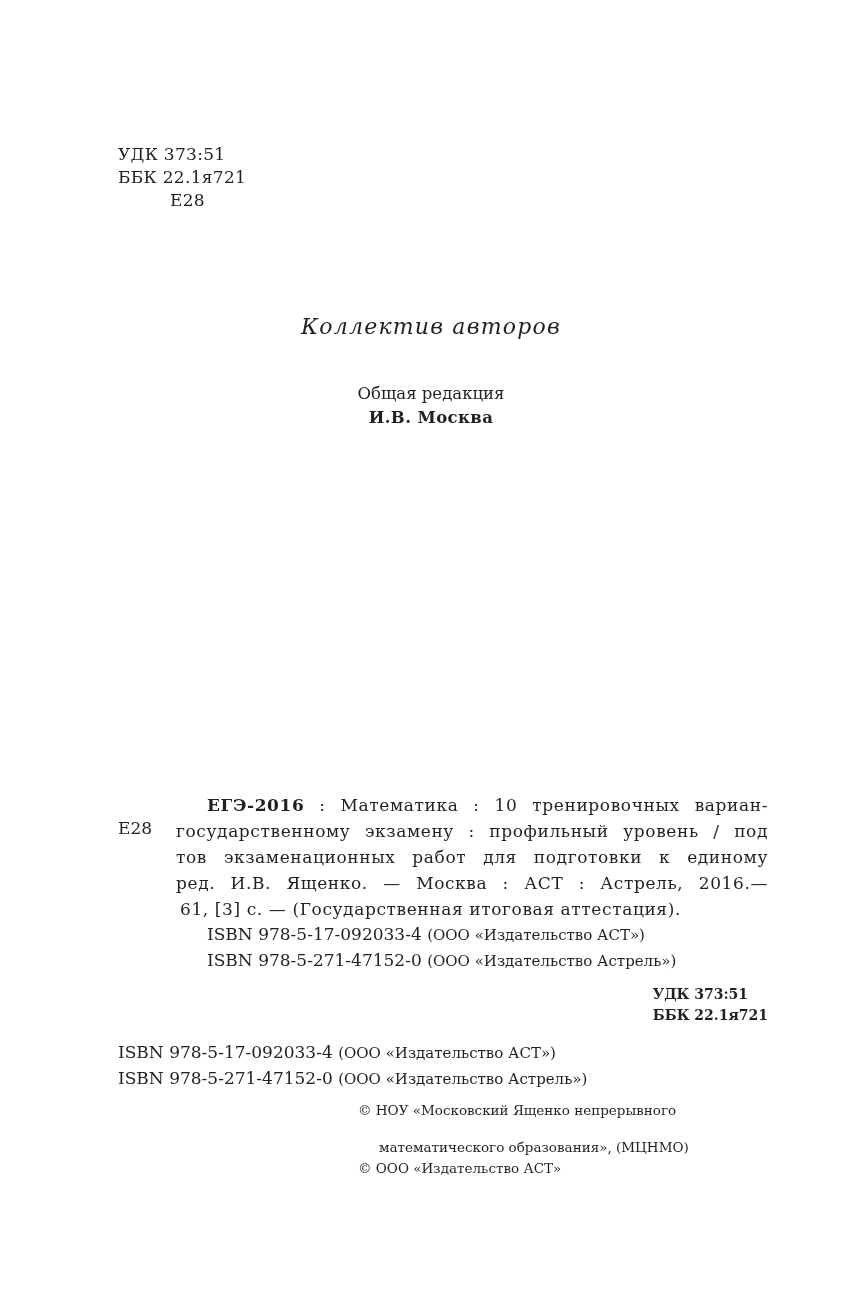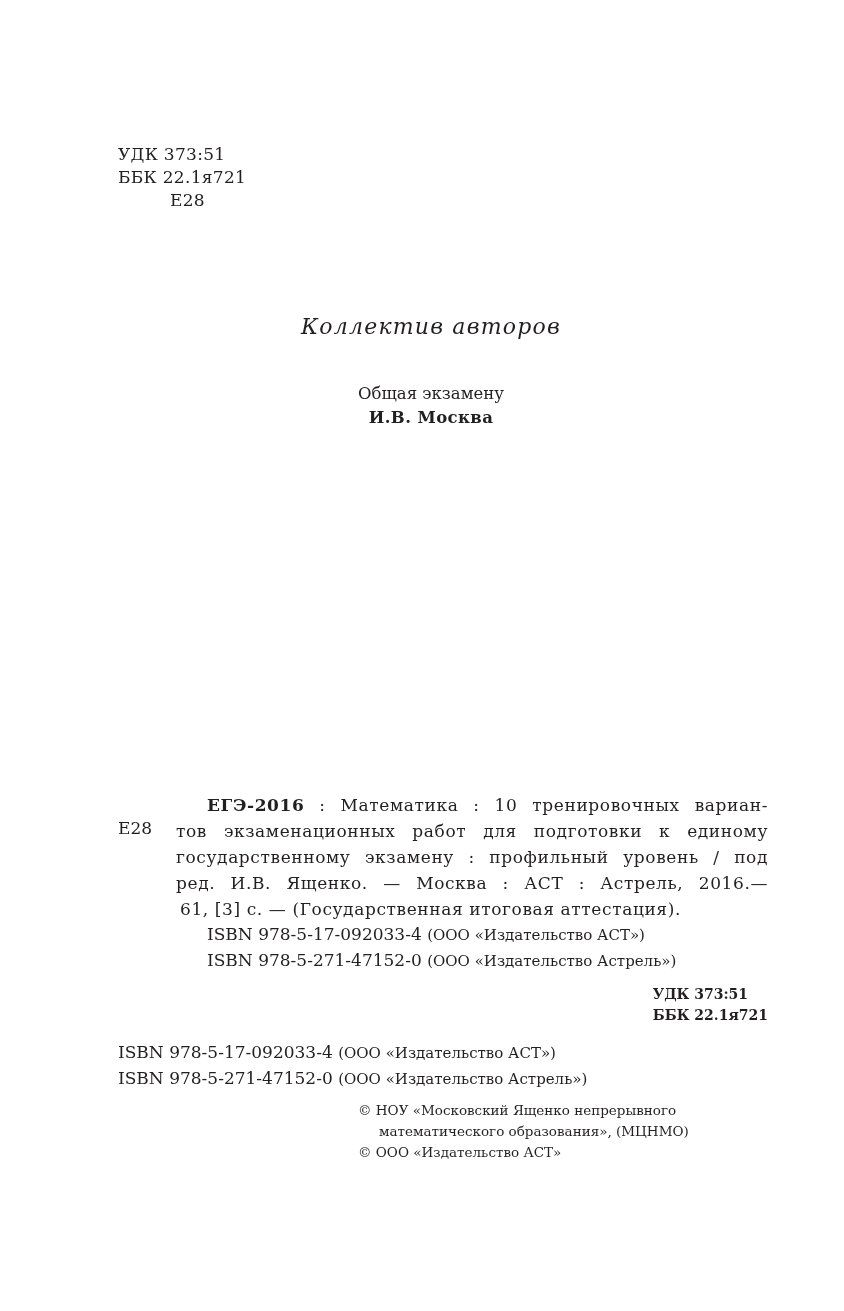--- a/index.html
+++ b/index.html
@@ -65,44 +65,44 @@
       text-align: left;
     }
     .isbn-bottom {
       left: 118px; top: 1040px;
       font-size: 17px; line-height: 25px;
     }
     .copyright {
       left: 358px; top: 1100px;
       font-size: 13.5px; line-height: 21px;
     }
-    .copyright .cont { padding-left: 21px; }
+    .copyright .cont { padding-left: 21px; margin-top: 16px; }
   </style>
 </head>
 <body>
 
 <div class="abs classif">
   <div>УДК 373:51</div>
   <div>ББК 22.1я721</div>
   <div class="indent">Е28</div>
 </div>
 
 <div class="abs authors">Коллектив авторов</div>
 
 <div class="abs editor">
-  <div>Общая экзамену</div>
+  <div>Общая редакция</div>
   <div class="name">И.В. Москва</div>
 </div>
 
 <div class="abs card-code">Е28</div>
 
 <div class="abs card-body">
   <span class="line first"><span class="bold">ЕГЭ-2016</span><span> : Математика : 10 тренировочных вариан-</span></span>
+  <span class="line">государственному экзамену : профильный уровень / под</span>
   <span class="line">тов экзаменационных работ для подготовки к единому</span>
-  <span class="line">государственному экзамену : профильный уровень / под</span>
   <span class="line">ред. И.В. Ященко. — Москва : АСТ : Астрель, 2016.—</span>
   <span class="line last">61, [3] с. — (Государственная итоговая аттестация).</span>
 </div>
 
 <div class="abs isbn-block">
   <div>
     <span>ISBN 978-5-17-092033-4</span>
     <span class="pub">(ООО «Издательство АСТ»)</span>
   </div>
   <div>

